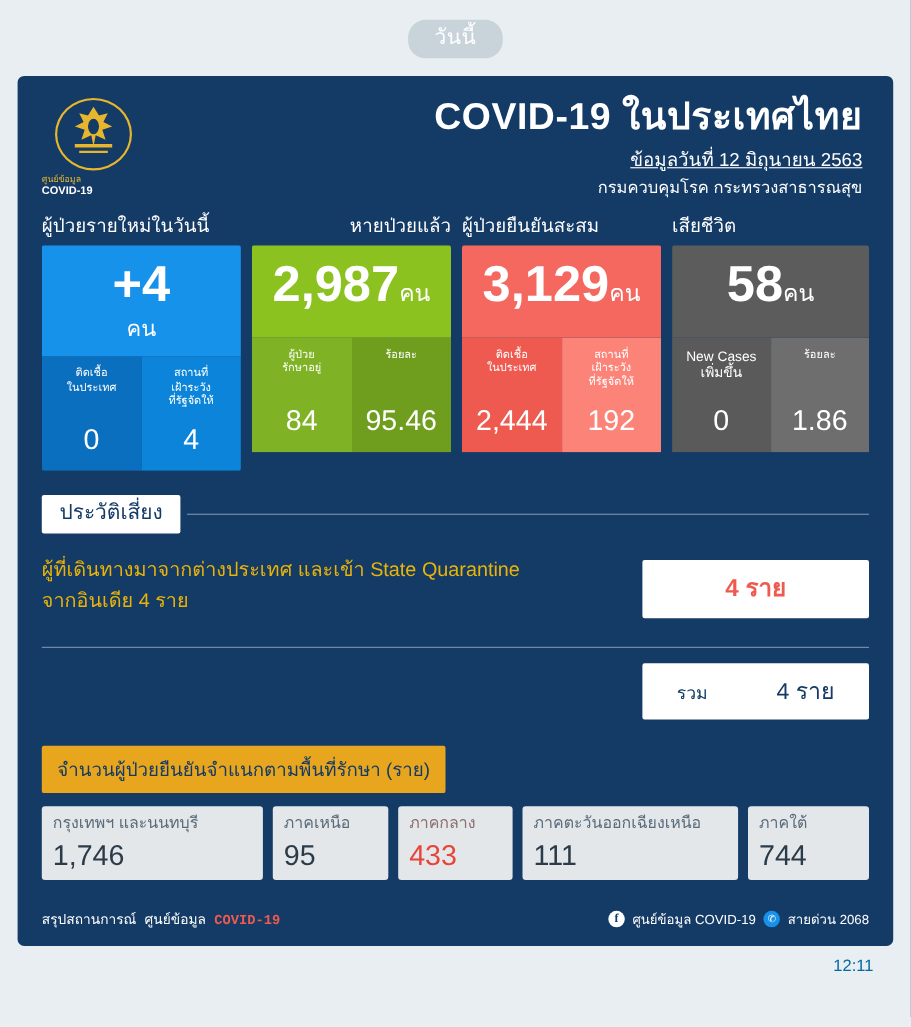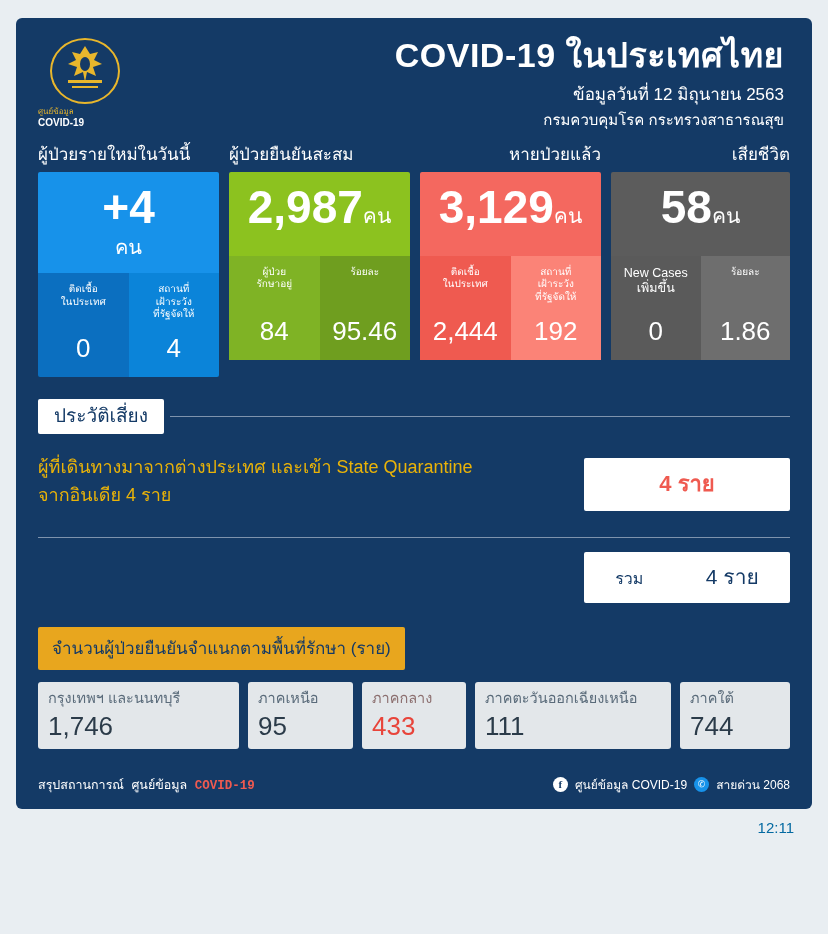--- a/index.html
+++ b/index.html
@@ -87,20 +87,21 @@
     font-size: 34px;
     font-weight: bold;
     letter-spacing: .5px;
     line-height: 1.15;
   }
   .title-sub1 {
     color: #ffffff;
     font-size: 17px;
     margin-top: 9px;
     line-height: 1.3;
+    text-decoration: underline;
   }
   .title-sub2 {
     color: #ffffff;
     font-size: 15px;
     margin-top: 4px;
     line-height: 1.3;
   }
   
   .stats-labels {
     display: flex;
@@ -108,21 +109,21 @@
     gap: 10px;
   }
   .stats-label {
     font-size: 17px;
     color: #ffffff;
     padding-bottom: 5px;
   }
   .sl-1 { flex: 0 0 181px; text-align: left; }
   .sl-2 { flex: 0 0 181px; text-align: right; }
   .sl-3 { flex: 0 0 181px; text-align: left; }
-  .sl-4 { flex: 1; text-align: right; }
+  .sl-4 { flex: 1; }
 
   .stats-row {
     display: flex;
     padding: 0 22px;
     gap: 10px;
   }
   .stat-col {
     flex: 0 0 181px;
     border-radius: 2px;
     overflow: hidden;
@@ -348,20 +349,23 @@
     color: #0369a1;
     font-size: 15px;
     padding: 10px 18px 0 0;
   }
 </style>
 </head>
 <body>
 
 <div class="chat-wrap">
 
+  <div class="date-pill-row">
+    <div class="date-pill">วันนี้</div>
+  </div>
 
   <div class="card">
 
     <div class="header">
       <div class="emblem">
         <div class="emblem-badge">
           <svg width="62" height="58" viewBox="0 0 62 58" style="display:block;margin:0 auto;">
             <g fill="#e8b62c">
               <path d="M31 6 L36 14 L44 12 L40 20 L48 24 L39 27 L42 36 L33 32 L31 42 L29 32 L20 36 L23 27 L14 24 L22 20 L18 12 L26 14 Z"></path>
               <ellipse cx="31" cy="24" rx="5" ry="7" fill="#143a66"></ellipse>
@@ -375,22 +379,22 @@
       </div>
       <div class="header-text">
         <div class="title-main">COVID-19 ในประเทศไทย</div>
         <div class="title-sub1">ข้อมูลวันที่ 12 มิถุนายน 2563</div>
         <div class="title-sub2">กรมควบคุมโรค กระทรวงสาธารณสุข</div>
       </div>
     </div>
 
     <div class="stats-labels">
       <div class="stats-label sl-1">ผู้ป่วยรายใหม่ในวันนี้</div>
+      <div class="stats-label sl-2">หายป่วยแล้ว</div>
       <div class="stats-label sl-3">ผู้ป่วยยืนยันสะสม</div>
-      <div class="stats-label sl-2">หายป่วยแล้ว</div>
       <div class="stats-label sl-4">เสียชีวิต</div>
     </div>
 
     <div class="stats-row">
 
       <div class="stat-col">
         <div class="stat-big c-blue-light stack">
           <span class="num">+4</span>
           <span class="unit">คน</span>
         </div>

